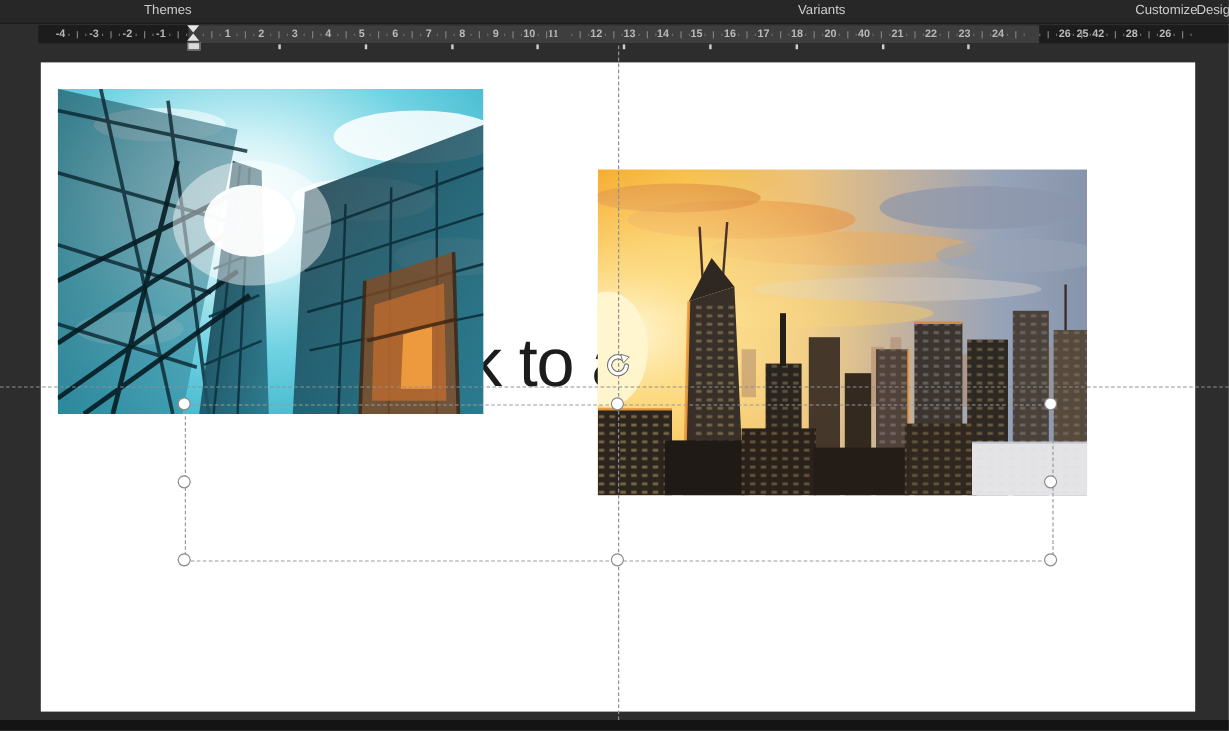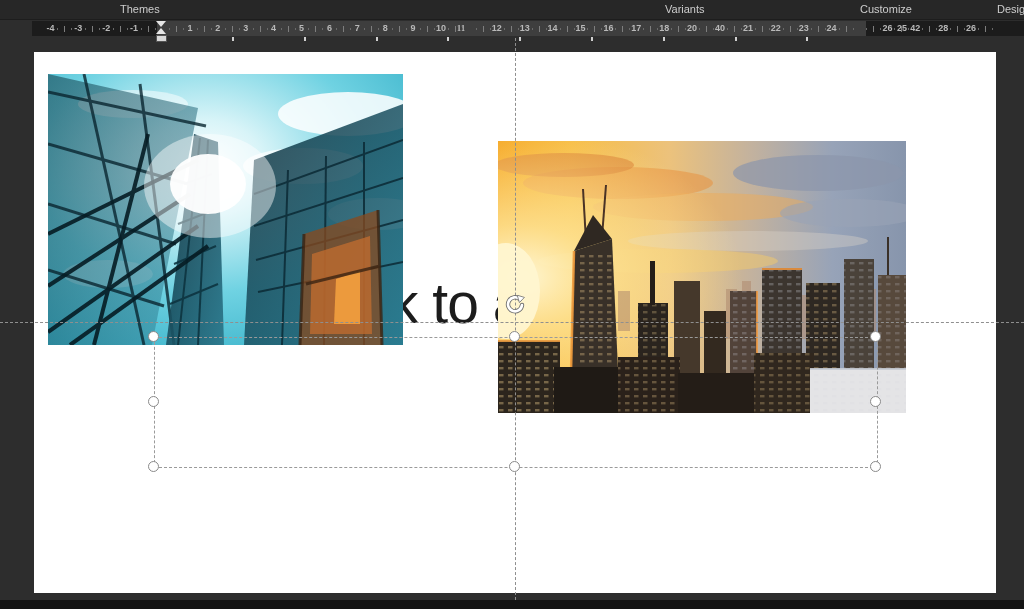--- a/index.html
+++ b/index.html
@@ -6,21 +6,21 @@
   body{
     width:1024px;height:609px;position:relative;overflow:hidden;
     background:#2d2d2d;font-family:"Liberation Sans",sans-serif;
     -webkit-font-smoothing:antialiased;
   }
   
   .topbar{position:absolute;left:0;top:0;width:1024px;height:19px;background:#272727;border-bottom:1px solid #1d1d1d;}
   .group-label{position:absolute;top:3px;font-size:11px;color:#cdcdcd;white-space:nowrap;}
   .gl-themes{left:75px;margin-left:45px;}
   .gl-variants{left:665px;}
-  .gl-customize{left:860px;}
+  .gl-customize{left:946px;}
   .gl-design{left:997px;}
   
   .ruler{position:absolute;left:32px;top:21px;width:992px;height:15px;background:#1c1c1c;}
   .ruler-light{position:absolute;left:125px;top:0;width:709px;height:15px;background:#3e3e3e;}
   .ruler-num{position:absolute;top:0;height:15px;line-height:15px;font-size:9px;color:#b9b9b9;transform:translateX(-50%);font-weight:bold;}
   .ruler-tick{position:absolute;top:5px;width:1px;height:6px;background:#7e7e7e;}
   .ruler-dot{position:absolute;top:7px;width:1px;height:2px;background:#6a6a6a;}
   .tab-stop{position:absolute;top:16px;width:2px;height:4px;background:#cfcfcf;}
   .indent-marker{position:absolute;left:124px;top:0;width:10px;height:20px;}
   .indent-marker .tri-down{position:absolute;left:0;top:0;width:0;height:0;border-left:5px solid transparent;border-right:5px solid transparent;border-top:6px solid #e6e6e6;}

